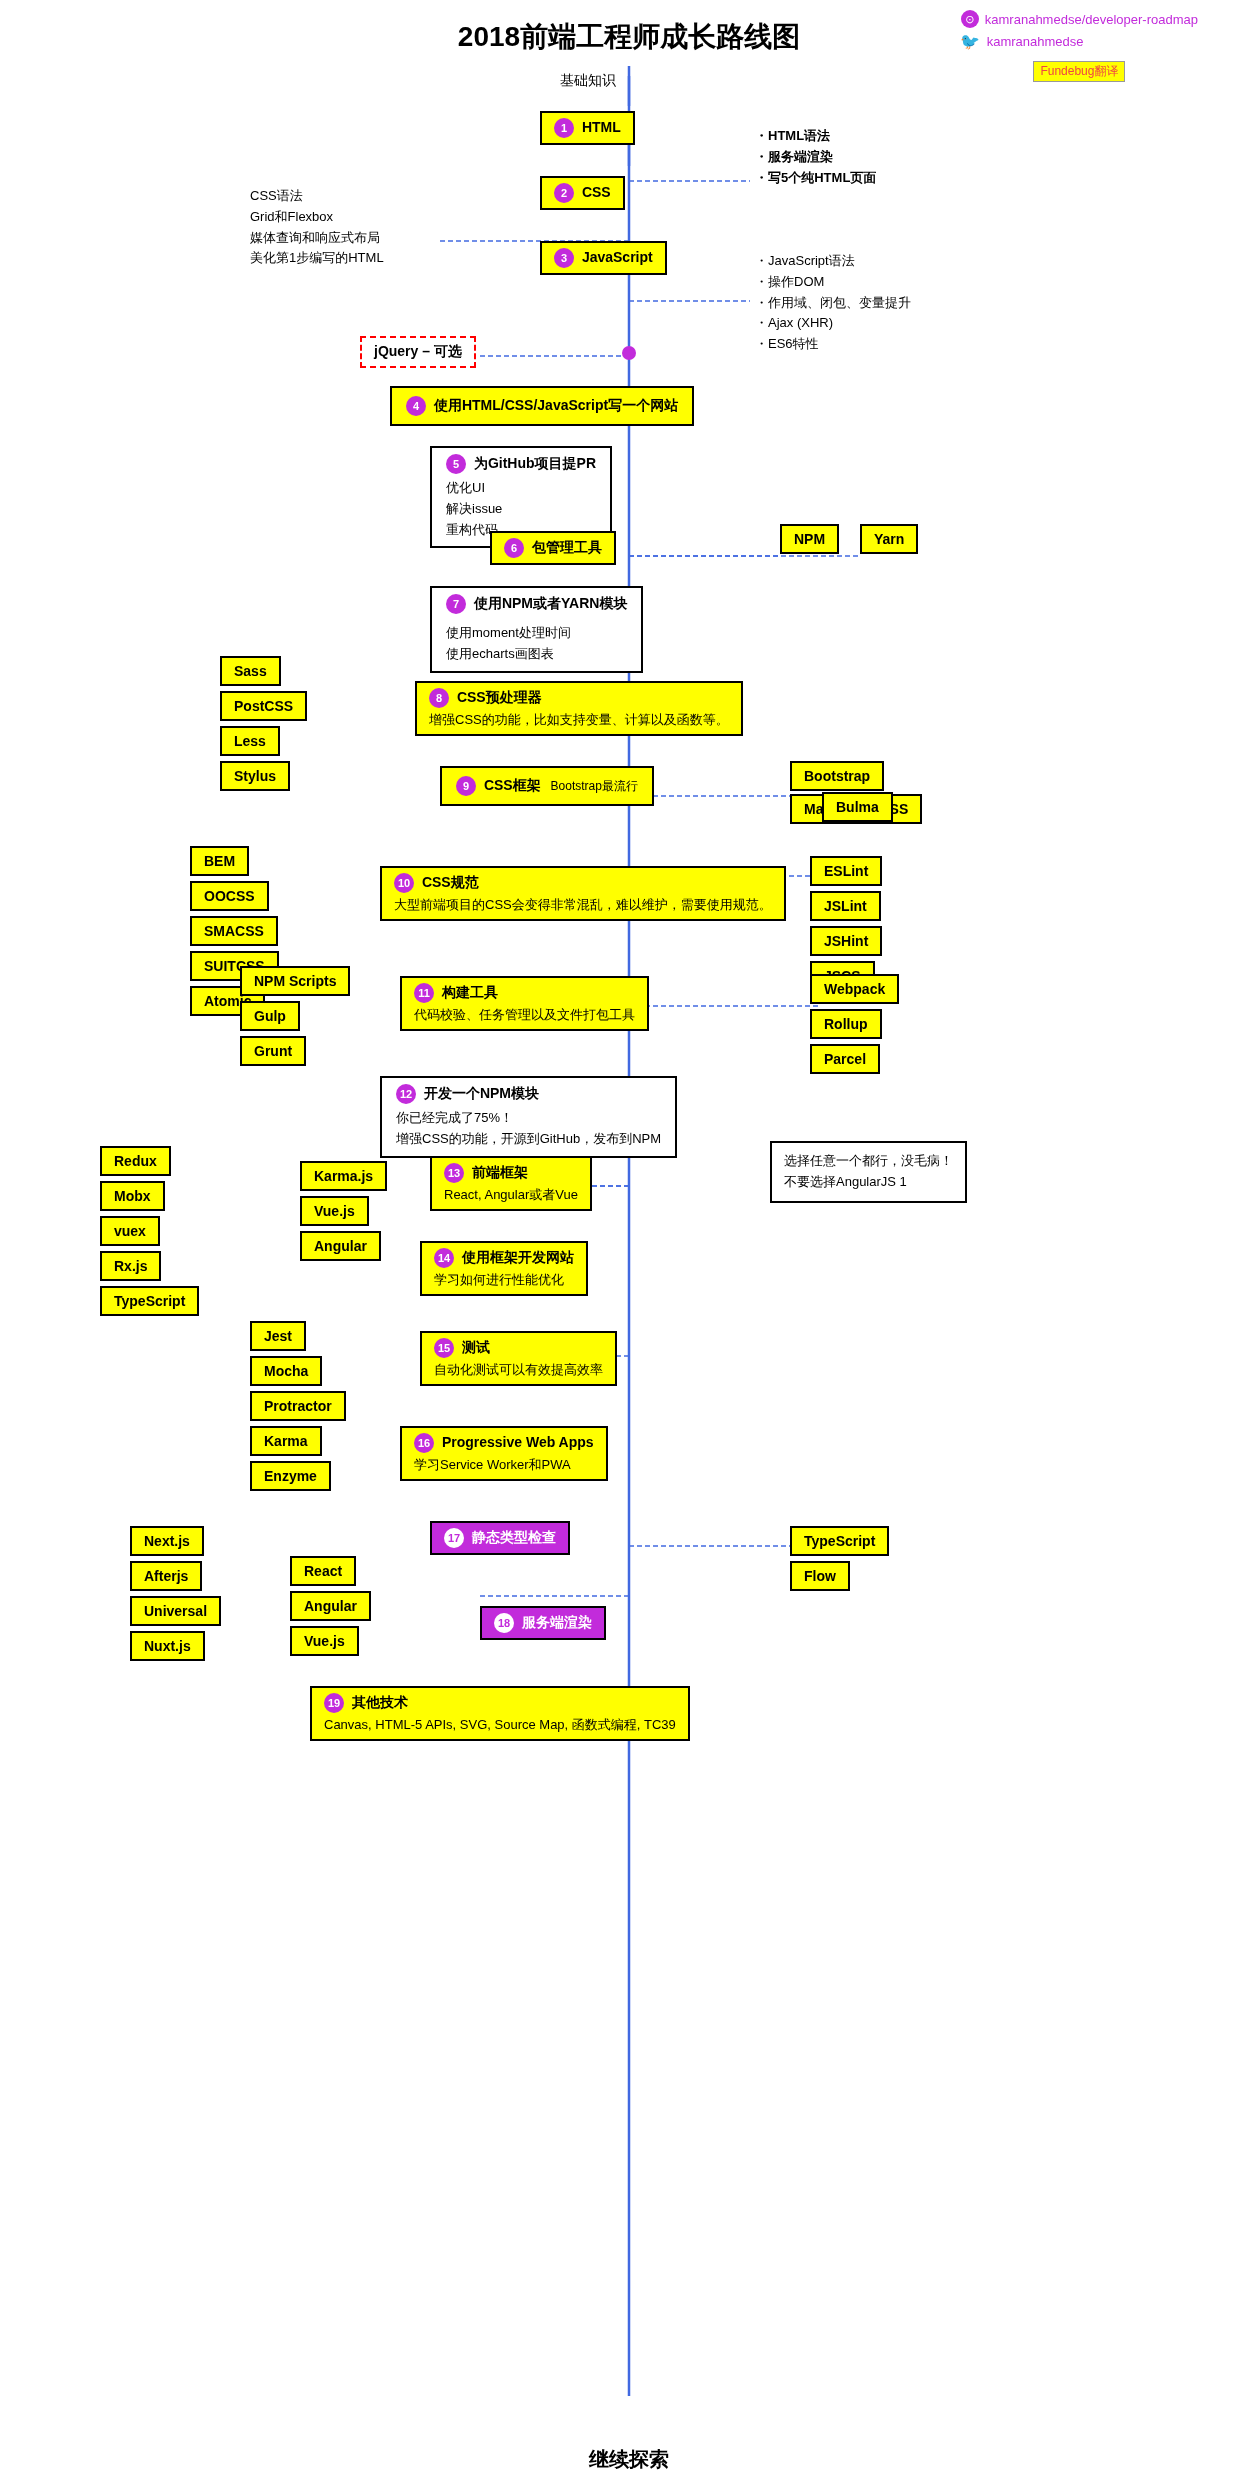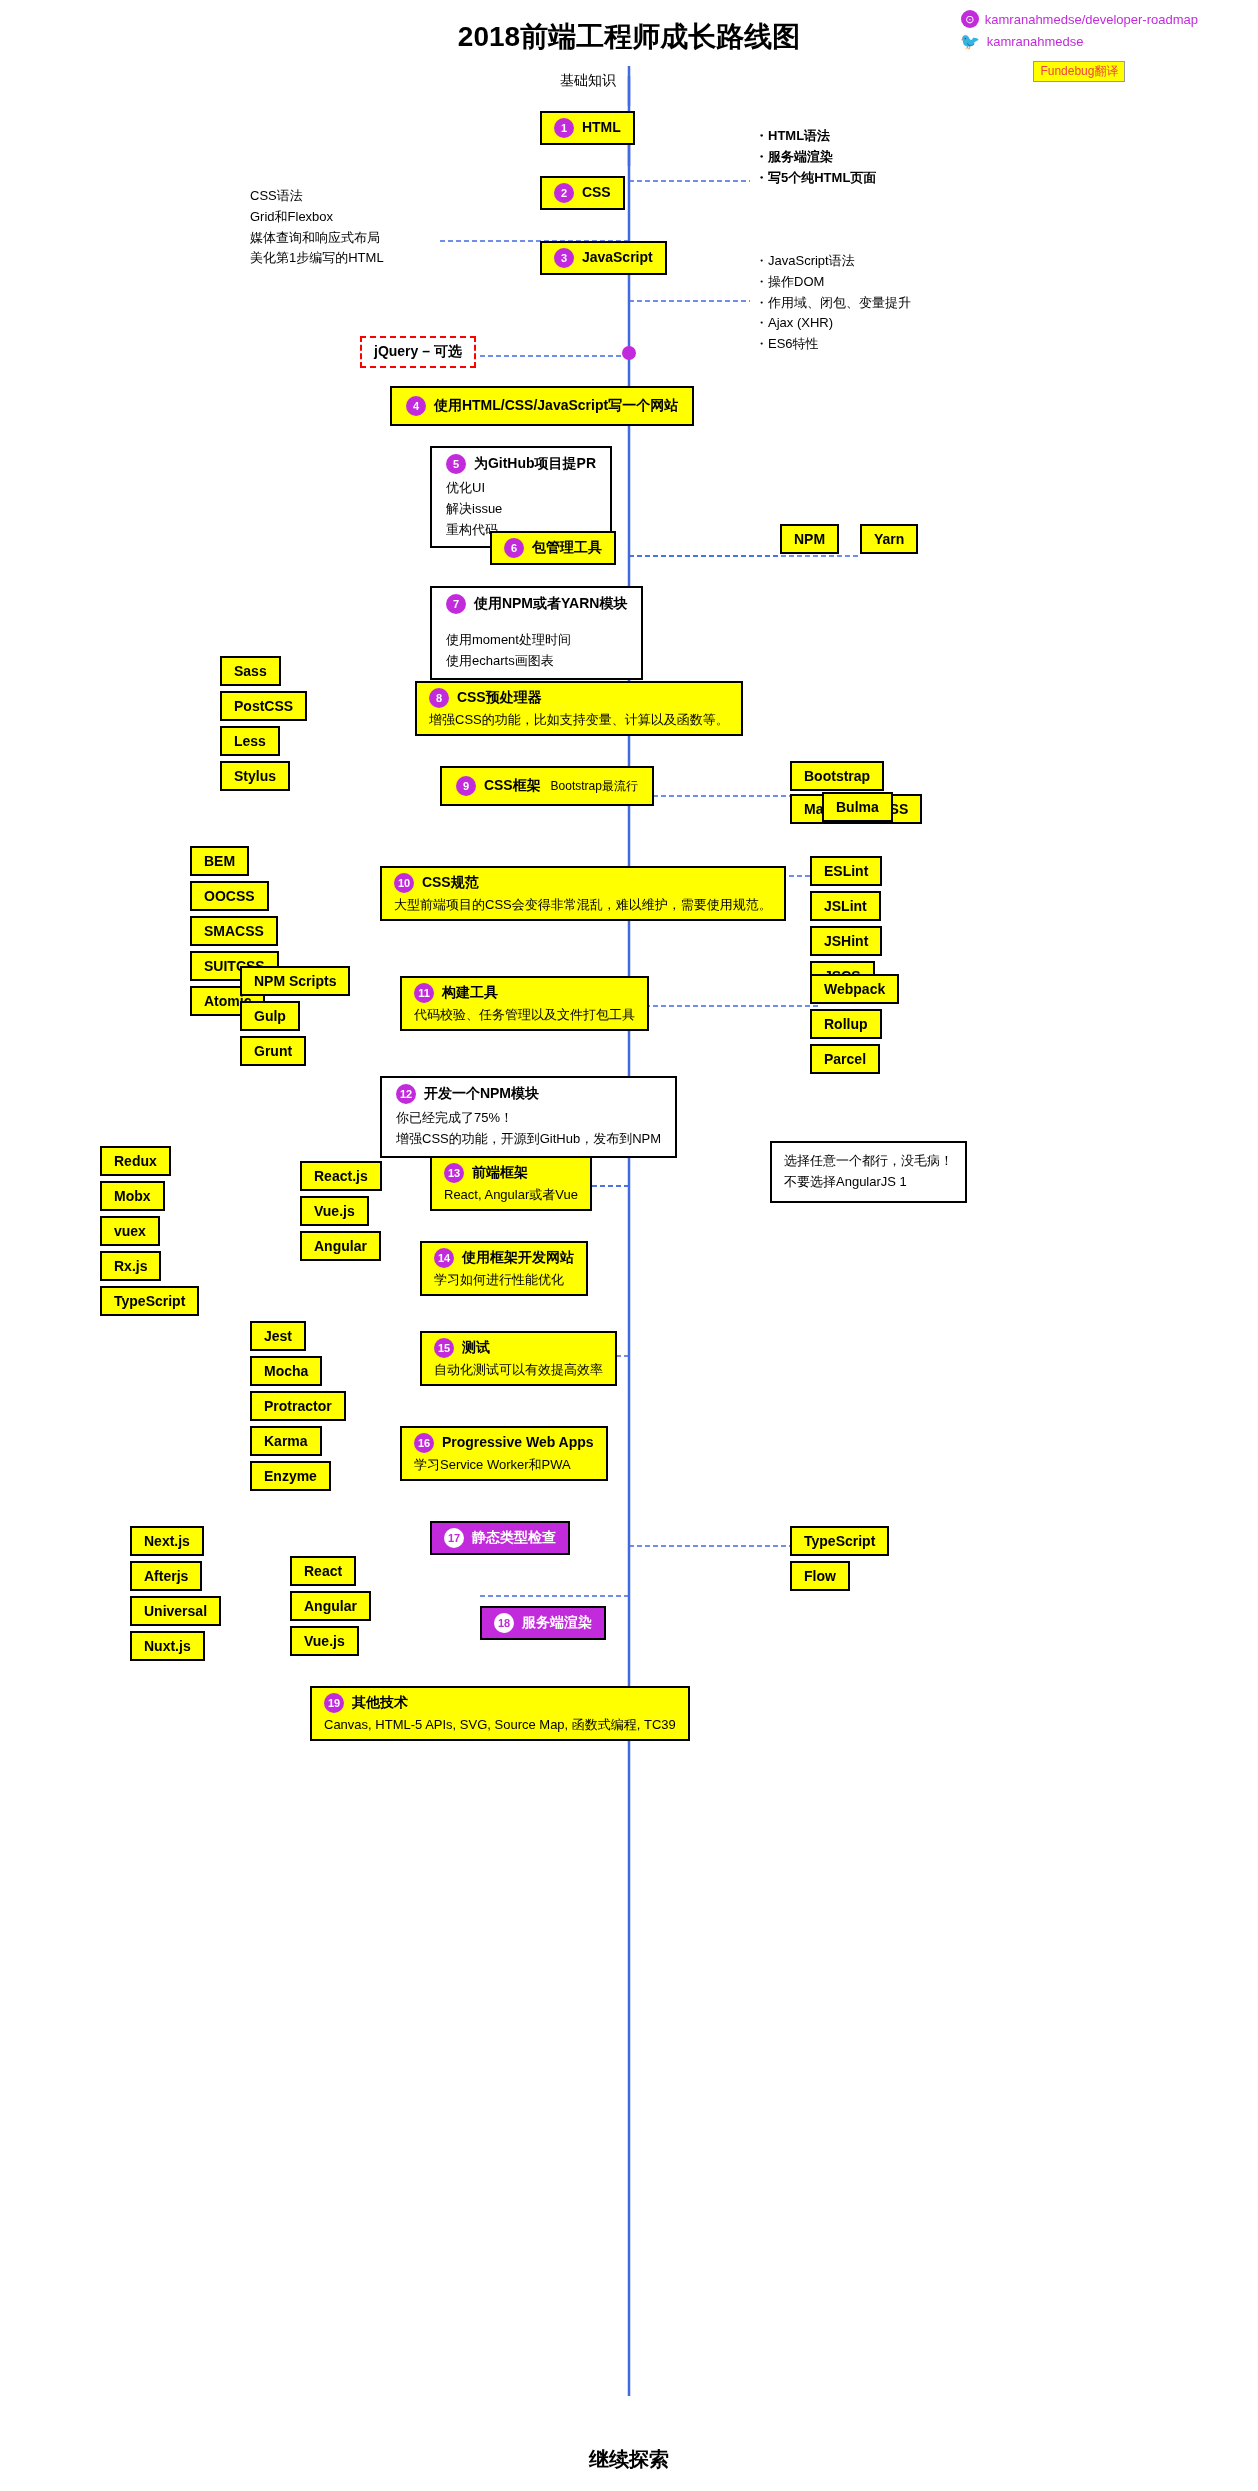--- a/index.html
+++ b/index.html
@@ -329,21 +329,21 @@
     </div>
 
     <div class="abs" style="left:860px; top:458px;">
       <div class="node-yellow">
         <span>Yarn</span>
       </div>
     </div>
 
     <div class="abs" style="left:430px; top:520px;">
       <div class="node-white" style="max-width:320px;">
-        <div style="font-weight:bold; margin-bottom:16px;">
+        <div style="font-weight:bold; margin-bottom:9px;">
           <span class="circle-num">7</span>
           <span>使用NPM或者YARN模块</span>
         </div>
         <div class="text-label">
           <div>使用moment处理时间</div>
           <div>使用echarts画图表</div>
         </div>
       </div>
     </div>
 
@@ -499,21 +499,21 @@
       <div class="node-yellow"><span>vuex</span></div>
     </div>
     <div class="abs" style="left:100px; top:1185px;">
       <div class="node-yellow"><span>Rx.js</span></div>
     </div>
     <div class="abs" style="left:100px; top:1220px;">
       <div class="node-yellow"><span>TypeScript</span></div>
     </div>
 
     <div class="abs" style="left:300px; top:1095px;">
-      <div class="node-yellow"><span>React.js</span></div>
+      <div class="node-yellow"><span>Karma.js</span></div>
     </div>
     <div class="abs" style="left:300px; top:1130px;">
       <div class="node-yellow"><span>Vue.js</span></div>
     </div>
     <div class="abs" style="left:300px; top:1165px;">
       <div class="node-yellow"><span>Angular</span></div>
     </div>
 
     <div class="abs" style="left:430px; top:1090px;">
       <div class="node-yellow" style="max-width:320px;">

